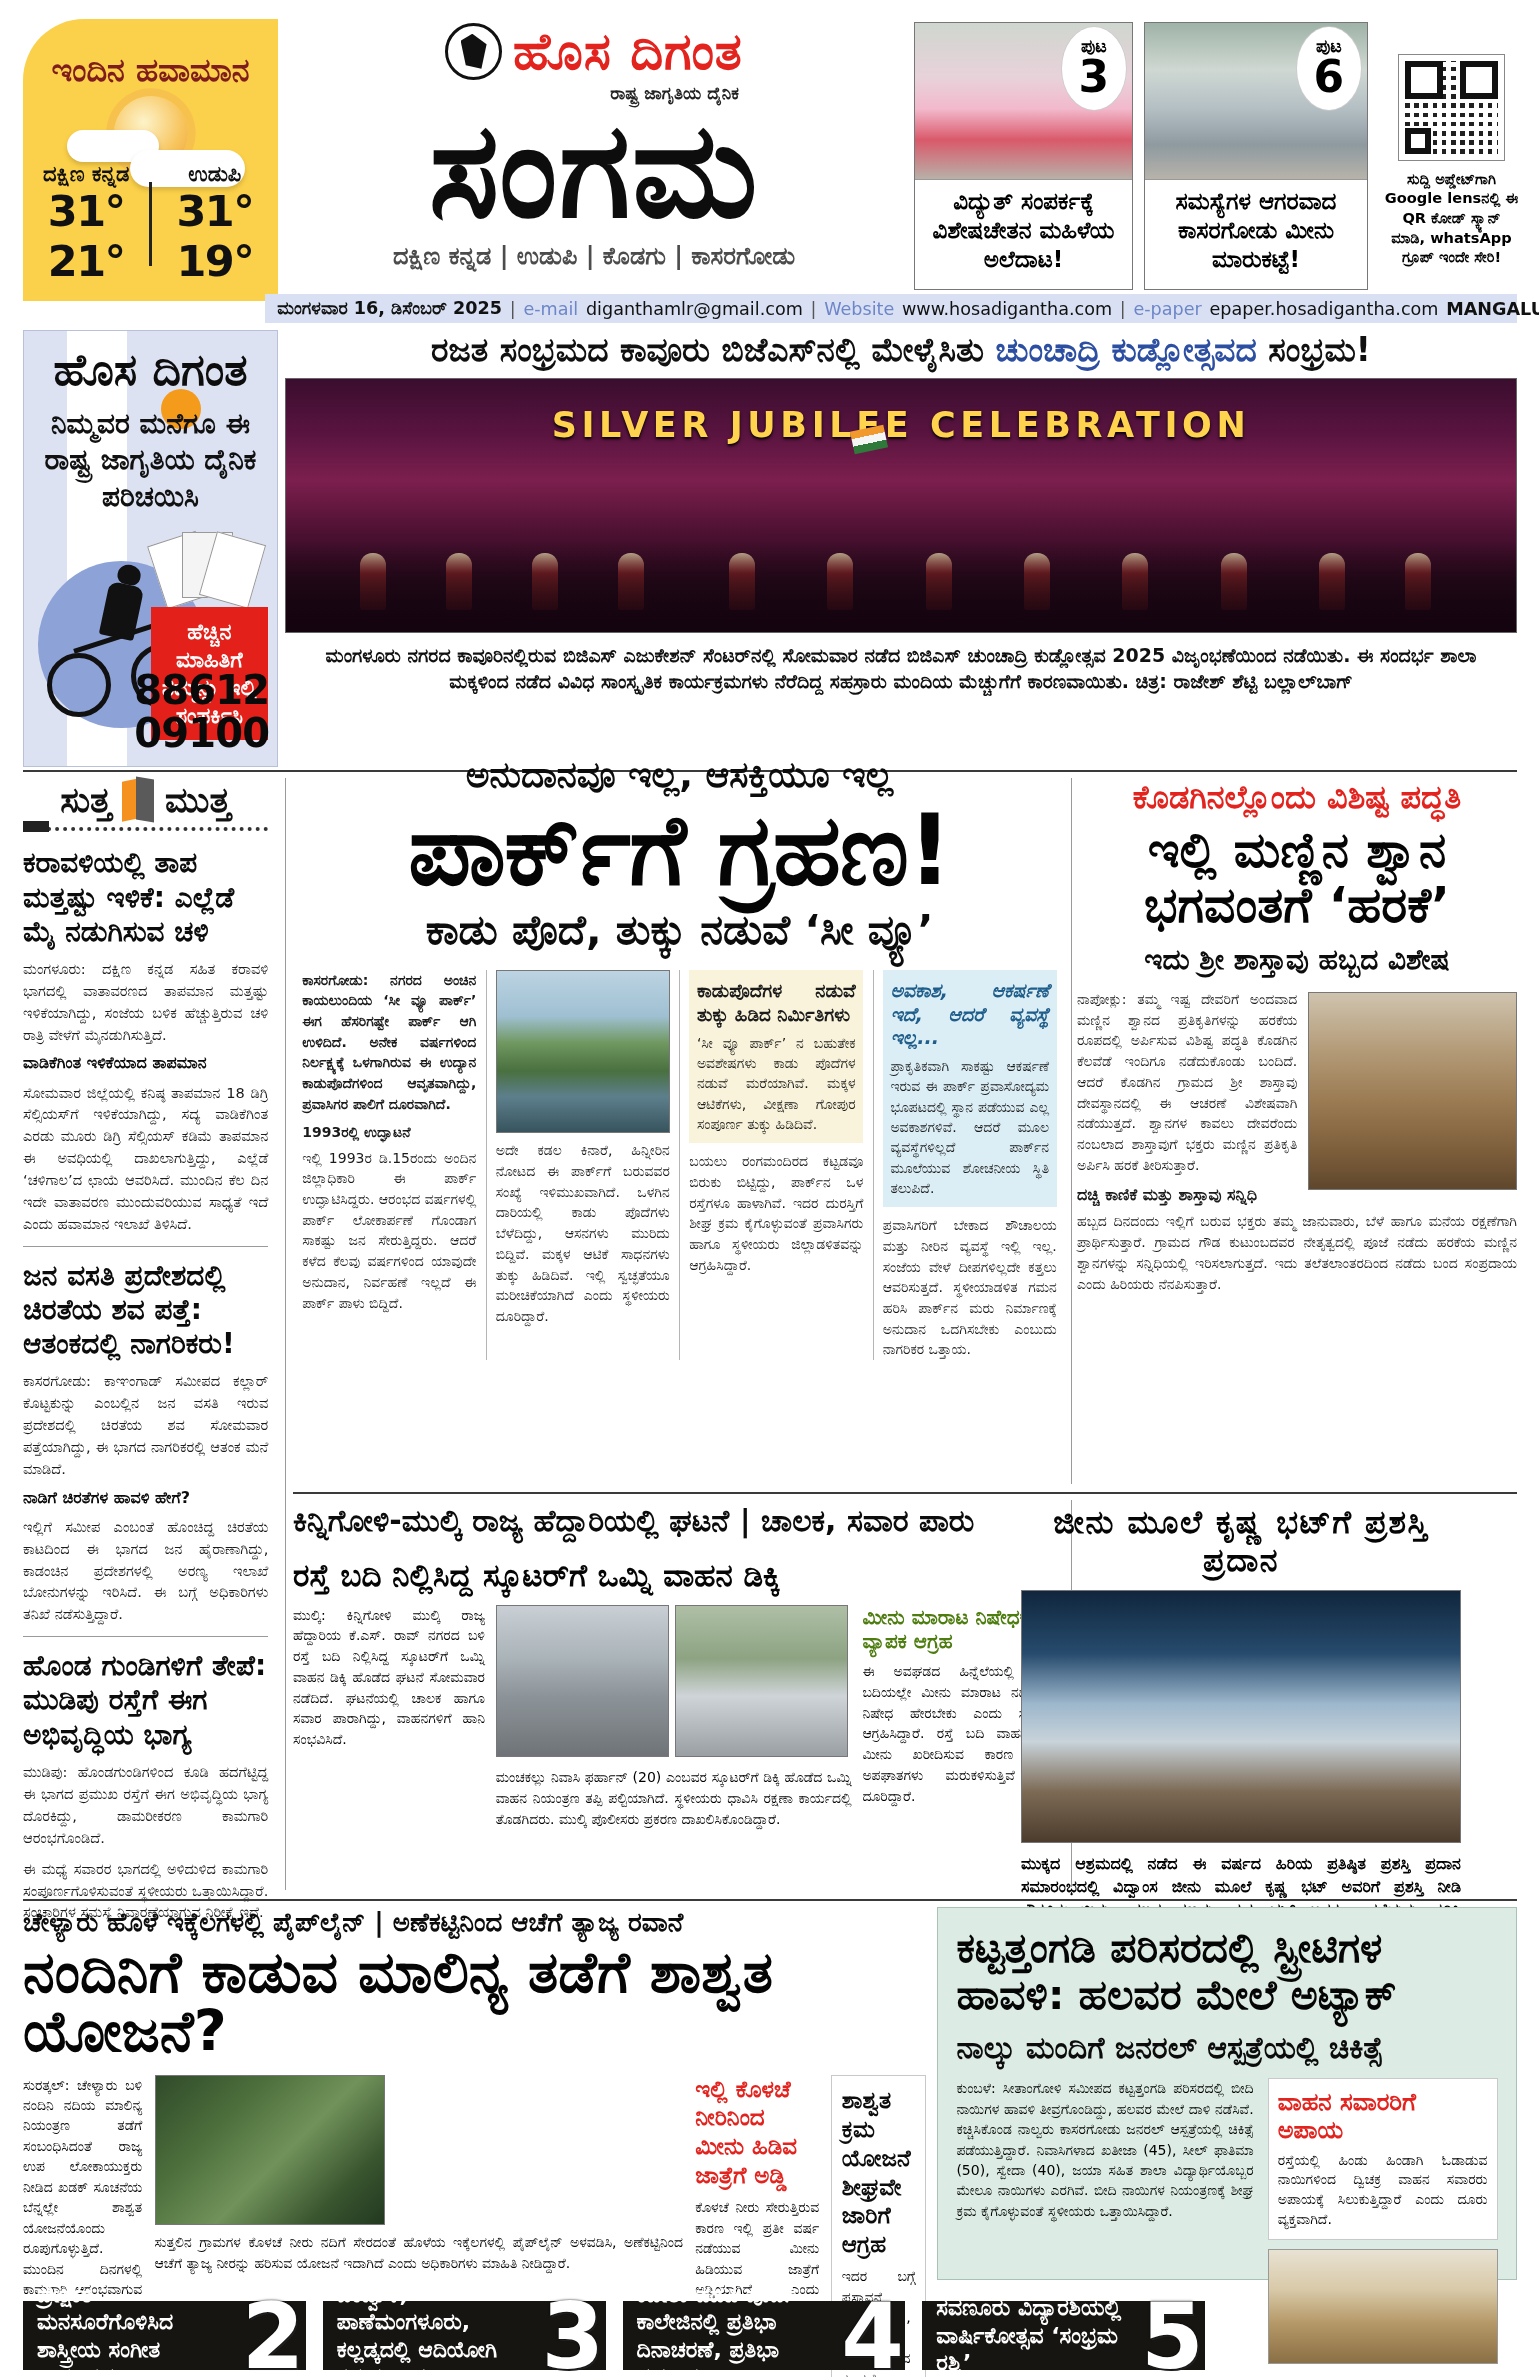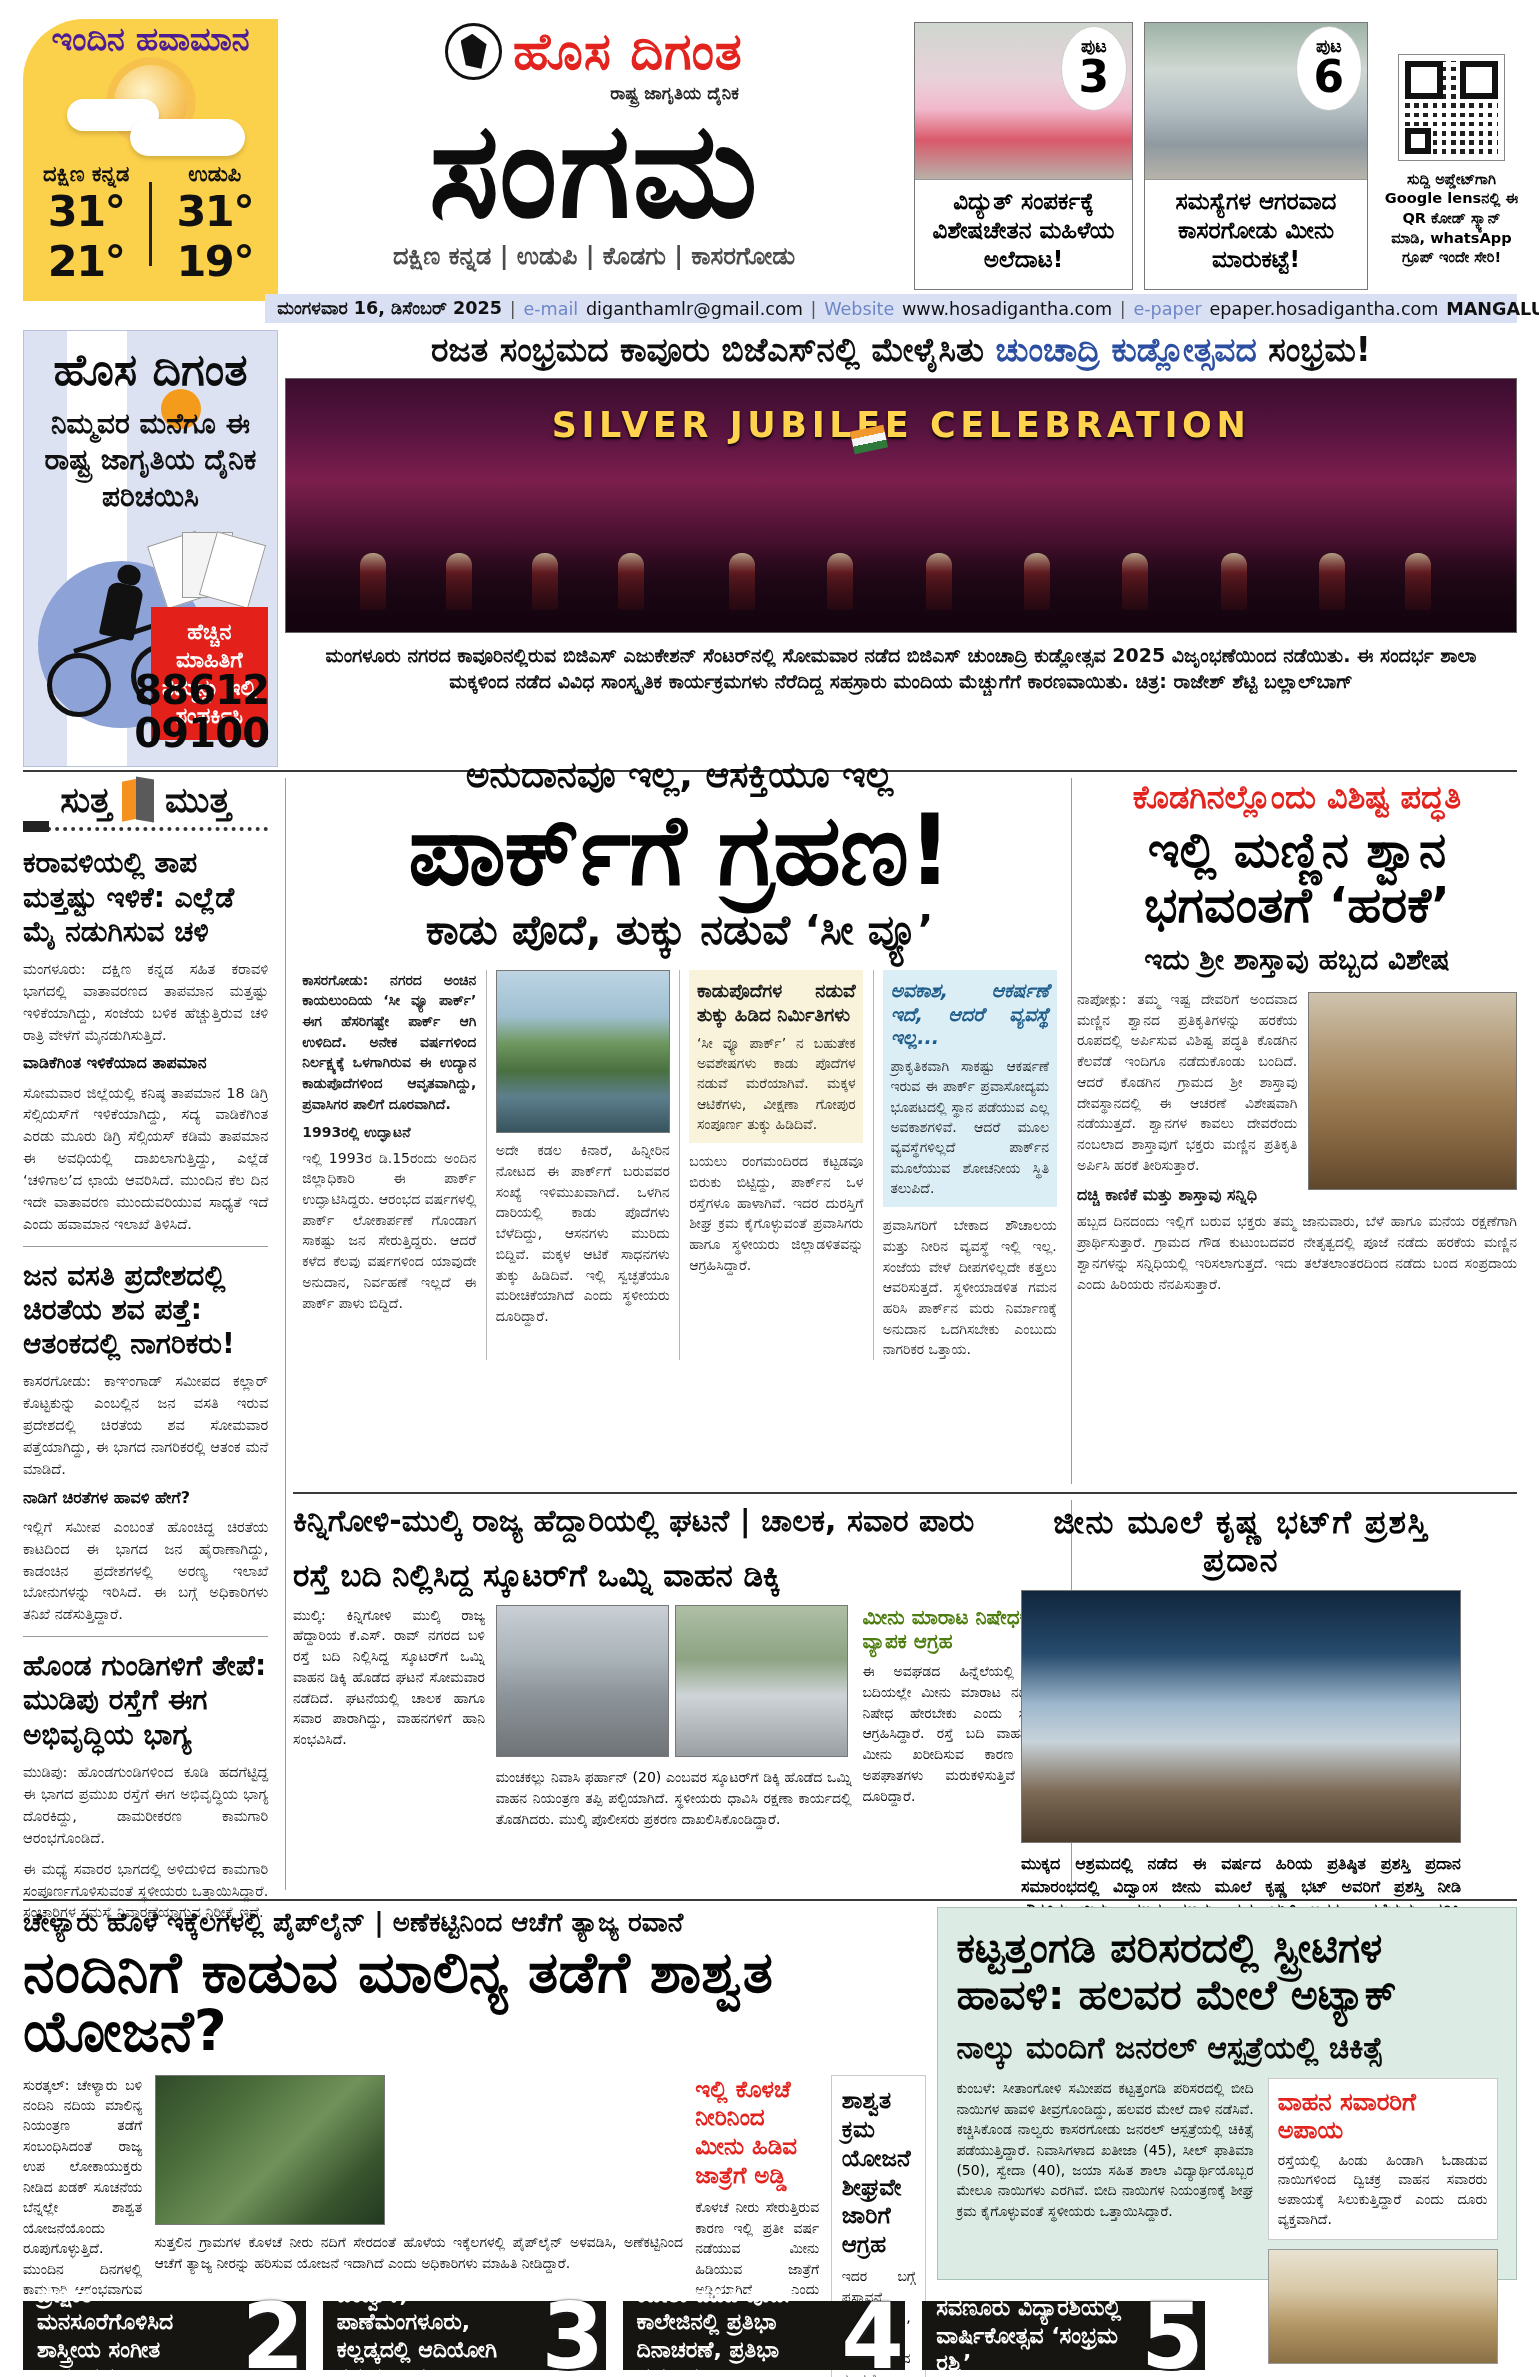--- a/index.html
+++ b/index.html
@@ -2,21 +2,21 @@
 <html style="font-size:12.3px"><head>
 <meta charset="utf-8">
 <style>
   * { margin:0; padding:0; box-sizing:border-box; }
   body { background:#e8e8e8; font-family:"DejaVu Sans", sans-serif; }
   .page { position:relative; width:1540px; height:2377px; background:#fff; margin:0 auto; overflow:hidden; }
 
   
   .weather { position:absolute; left:23px; top:19px; width:255px; height:282px;
              background:#fbd04a; border-radius:61px 0 0 0; text-align:center; }
-  .weather-title { font-size:32px; font-weight:bold; line-height:1.25; color:#4c1d95; }
+  .weather-title { padding-top:31px; font-size:32px; font-weight:bold; line-height:1.25; color:#7f1d1d; }
   .sun-wrap { position:relative; height:100px; margin-top:6.1px; }
   .sun { position:absolute; left:50%; top:0; transform:translateX(-50%);
          width:74px; height:74px; border-radius:50%;
          background:radial-gradient(circle at 40% 35%, #fdf3c9, #f7c45c 60%, #ef9f3a);
          box-shadow:0 0 0 7.7px rgba(244,180,80,.55); }
   .cloud { position:absolute; background:#fff; border-radius:31px; box-shadow:0 3.1px 4.6px rgba(150,120,40,.35); }
   .cloud.c1 { left:44px; top:34px; width:92px; height:32px; }
   .cloud.c2 { left:107px; top:54px; width:115px; height:37px; }
   .weather-row { position:absolute; left:0; bottom:15.3px; width:100%; display:flex; align-items:center; }
   .weather-cell { flex:1; }

